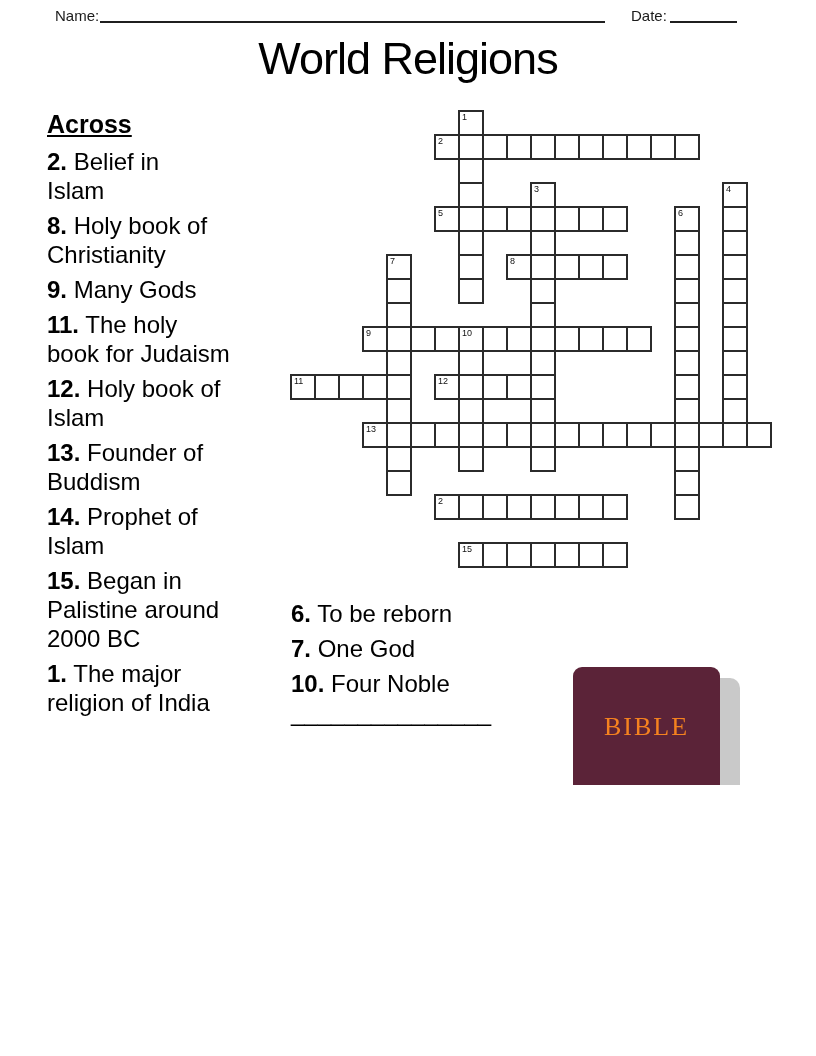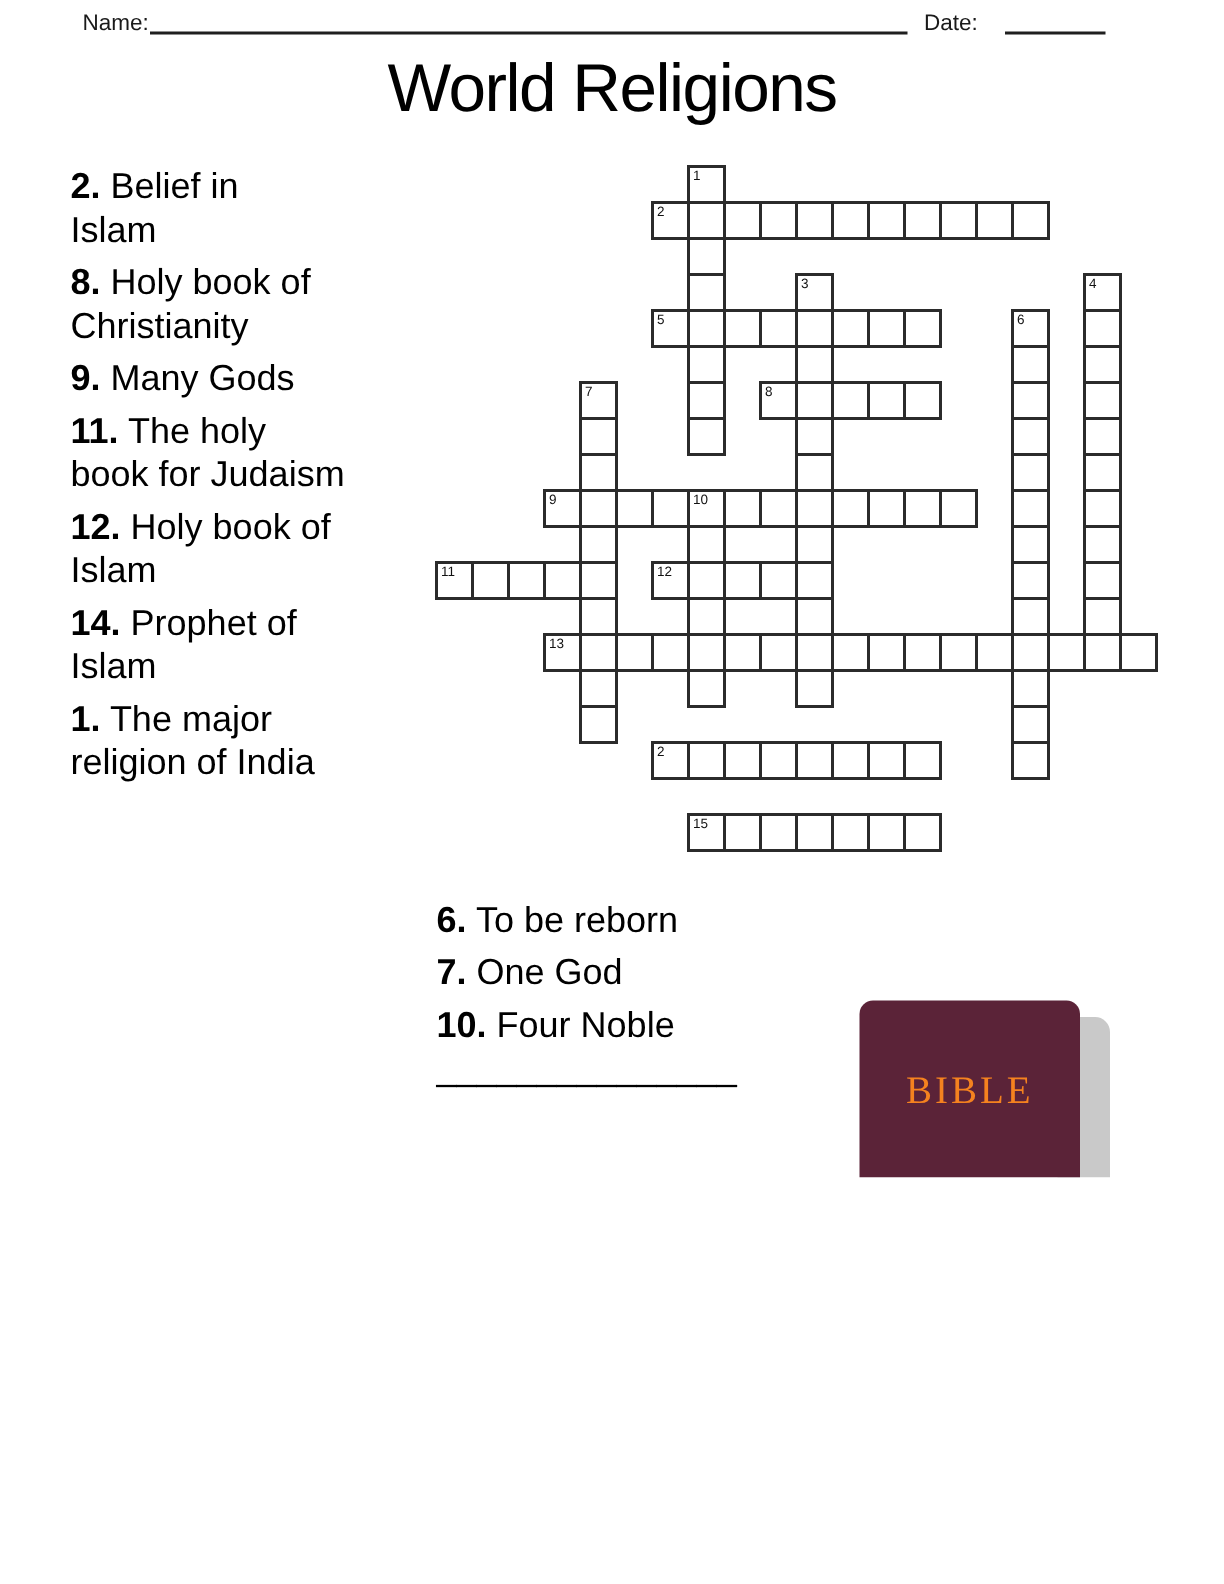--- a/index.html
+++ b/index.html
@@ -71,38 +71,44 @@
     font-size:26px; letter-spacing:2px; color:var(--bible-text,#f5821f);font-family:Liberation Serif, serif;
   }
 </style>
 </head>
 <body>
 
 <div class="page">
 
   <span class="hdr-label" style="left:55px; top:7px;">Name:</span>
   <div class="blank-line" style="left:100px; top:21px; width:505px;"></div>
-  <span class="hdr-label" style="left:616px; top:7px;">Date:</span>
+  <span class="hdr-label" style="left:631px; top:7px;">Date:</span>
   <div class="blank-line" style="left:670px; top:21px; width:67px;"></div>
 
   <div class="title">World Religions</div>
 
   <div class="clue-col col-left">
+    <div class="section-heading">Across</div>
     <div id="across-list">
         <div class="clue"><span class="clue-num">2.</span> <span class="clue-text">Belief in
 Islam</span></div>
         <div class="clue"><span class="clue-num">8.</span> <span class="clue-text">Holy book of
 Christianity</span></div>
         <div class="clue"><span class="clue-num">9.</span> <span class="clue-text">Many Gods</span></div>
         <div class="clue"><span class="clue-num">11.</span> <span class="clue-text">The holy
 book for Judaism</span></div>
         <div class="clue"><span class="clue-num">12.</span> <span class="clue-text">Holy book of
 Islam</span></div>
+        <div class="clue"><span class="clue-num">13.</span> <span class="clue-text">Founder of
+Buddism</span></div>
         <div class="clue"><span class="clue-num">14.</span> <span class="clue-text">Prophet of
 Islam</span></div>
+        <div class="clue"><span class="clue-num">15.</span> <span class="clue-text">Began in
+Palistine around
+2000 BC</span></div>
       </div>
     <div id="down-list-left">
         <div class="clue"><span class="clue-num">1.</span> <span class="clue-text">The major
 religion of India</span></div>
       </div>
   </div>
 
   <div class="clue-col col-mid" id="down-list-mid">
       <div class="clue"><span class="clue-num">6.</span> <span class="clue-text">To be reborn</span></div>
       <div class="clue"><span class="clue-num">7.</span> <span class="clue-text">One God</span></div>

